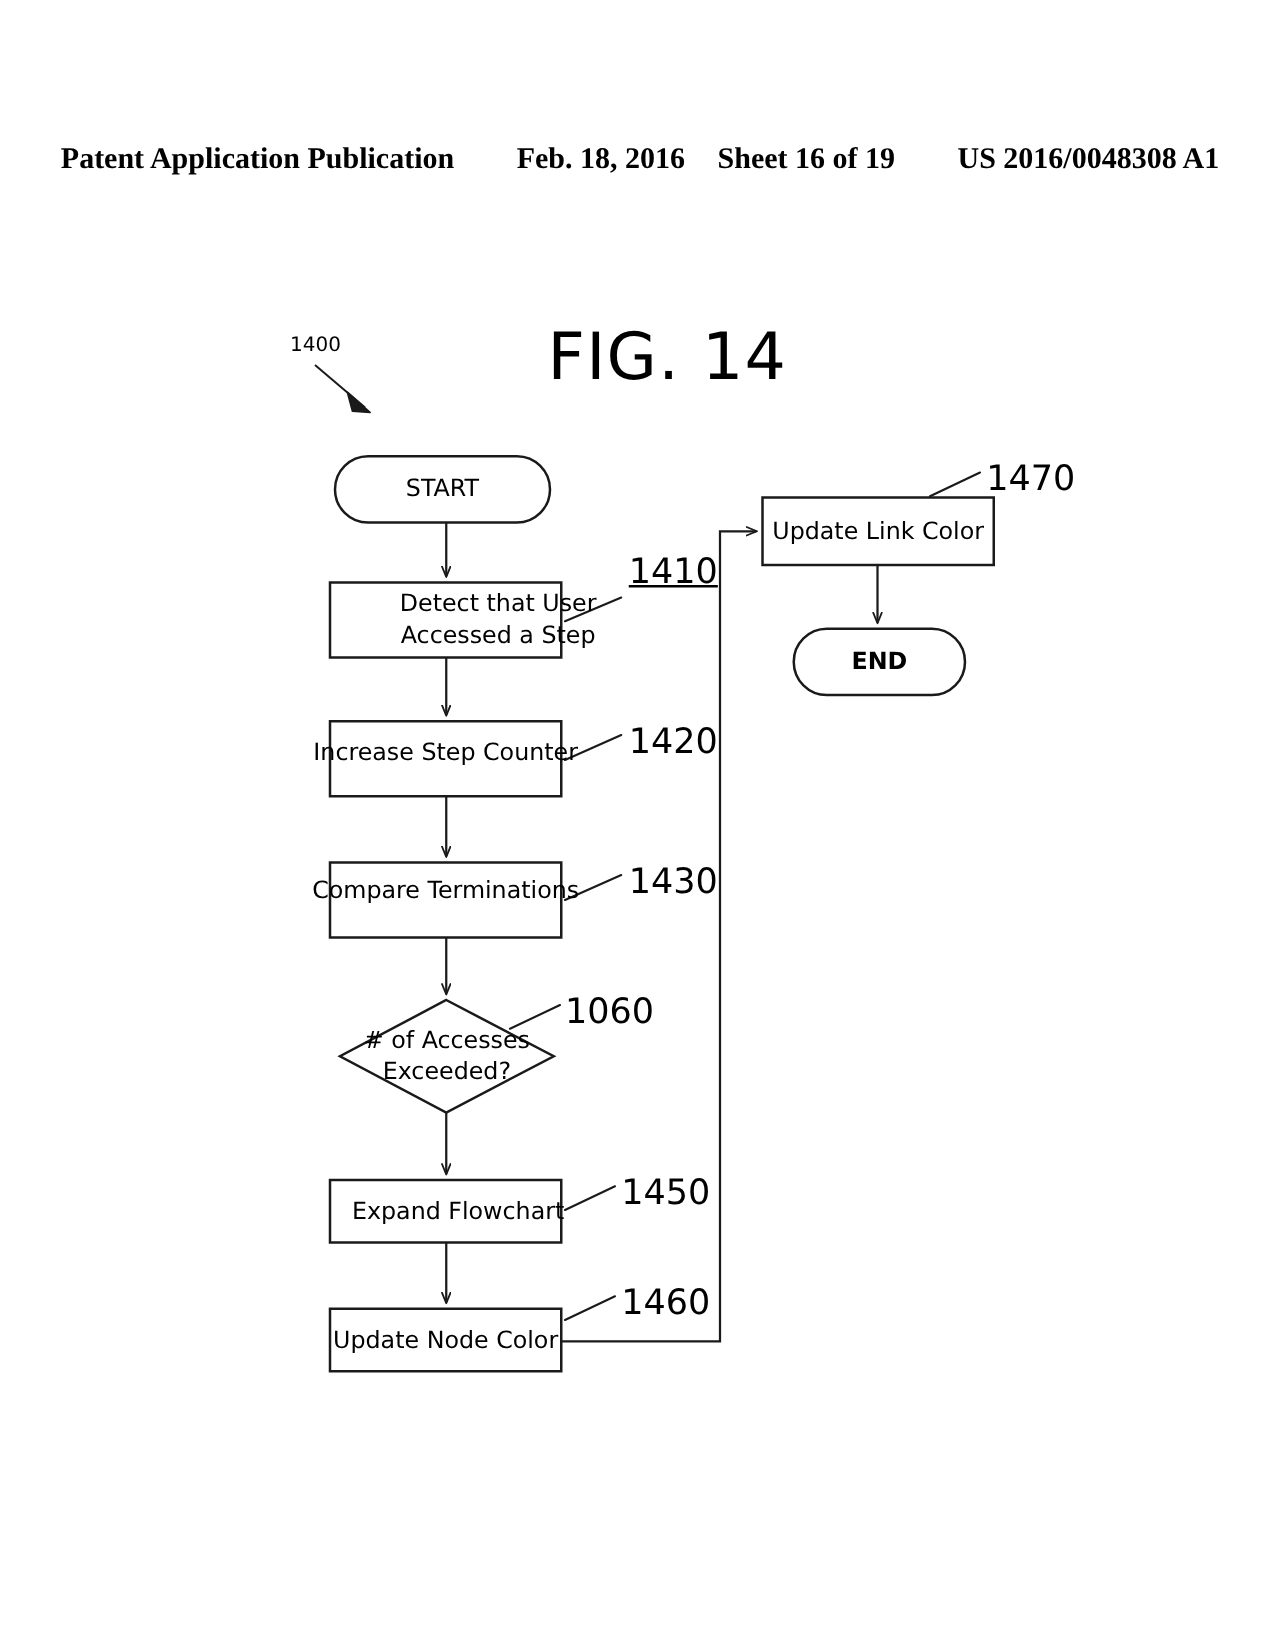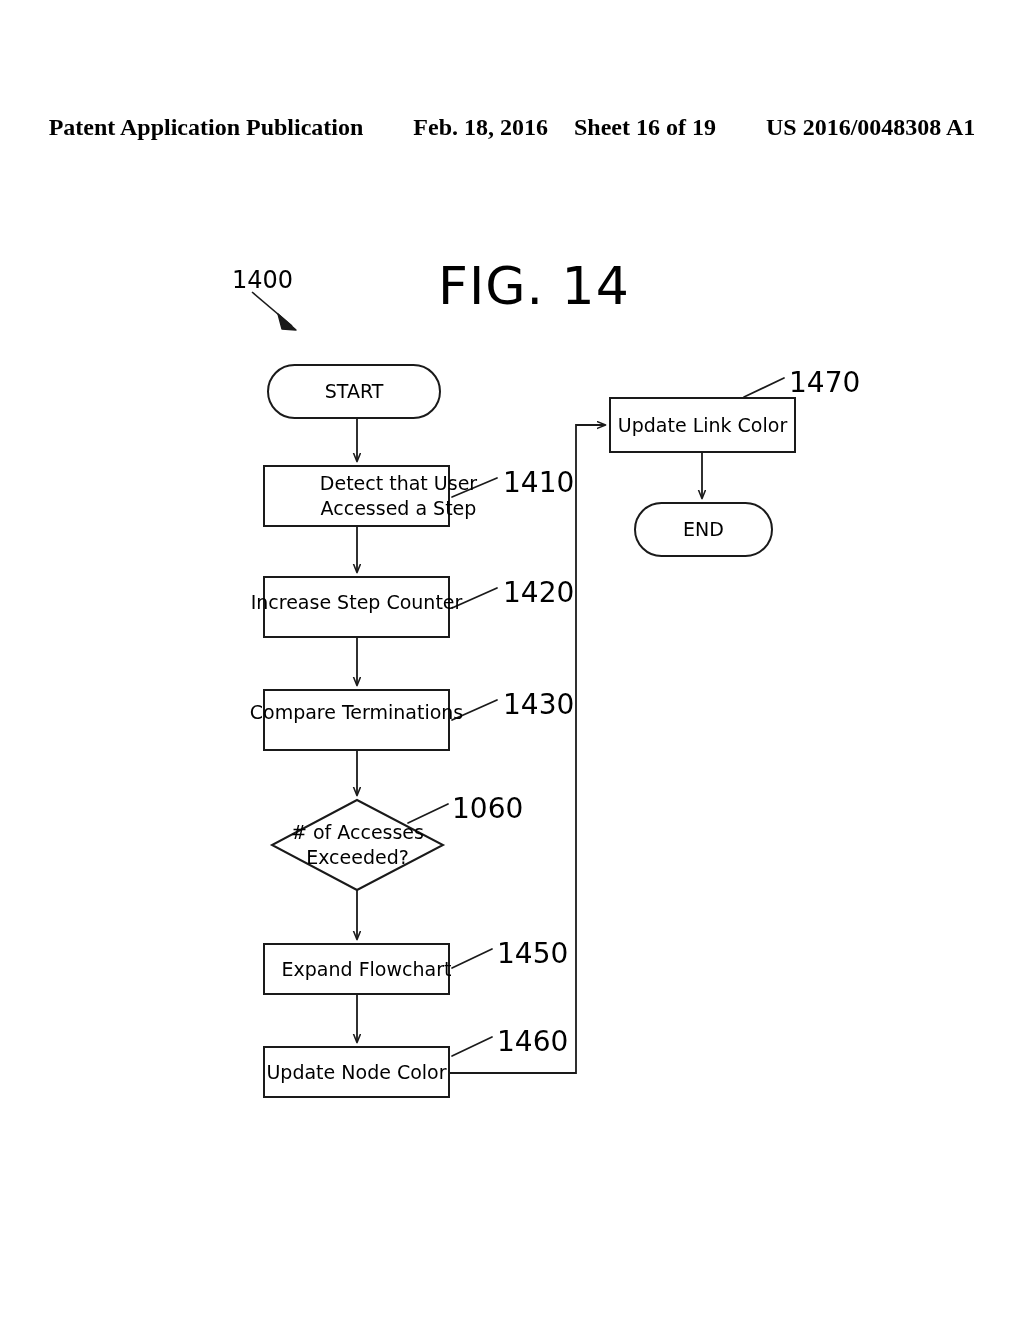--- a/index.html
+++ b/index.html
@@ -43,21 +43,21 @@
     font-size: 52px;
     letter-spacing: 1px;
     white-space: nowrap;
   }
 
   
   .ref-1400 {
     position: absolute;
     left: 232px;
     top: 266px;
-    font-size: 24px;
+    font-size: 16px;
     white-space: nowrap;
   }
 
   
   .canvas {
     position: absolute;
     left: 0;
     top: 0;
     width: 1024px;
     height: 1320px;
@@ -162,21 +162,21 @@
 
 <div class="node-label" style="left:272px; top:805px; width:171px; height:80px;"># of Accesses
 Exceeded?</div>
 
 <div class="node-label" style="left:264px; top:944px; width:205px; height:50px;">Expand Flowchart</div>
 
 <div class="node-label" style="left:264px; top:1047px; width:185px; height:50px;">Update Node Color</div>
 
 <div class="node-label" style="left:610px; top:398px; width:185px; height:54px;border-radius:20px;">Update Link Color</div>
 
-<div class="node-label" style="left:635px; top:503px; width:137px; height:53px;">END</div>
+<div class="node-label" style="left:635px; top:503px; width:137px; height:53px;font-weight:bold;">END</div>
 
-<div class="ref-label" style="left:503px; top:466px;">1410</div>
+<div class="ref-label" style="left:503px; top:440px;text-decoration:underline;">1410</div>
 <div class="ref-label" style="left:503px; top:576px;">1420</div>
 <div class="ref-label" style="left:503px; top:688px;">1430</div>
 <div class="ref-label" style="left:452px; top:792px;">1060</div>
 <div class="ref-label" style="left:497px; top:937px;">1450</div>
 <div class="ref-label" style="left:497px; top:1025px;text-align:center;">1460</div>
 <div class="ref-label" style="left:789px; top:366px;">1470</div>
 
 </body></html>

